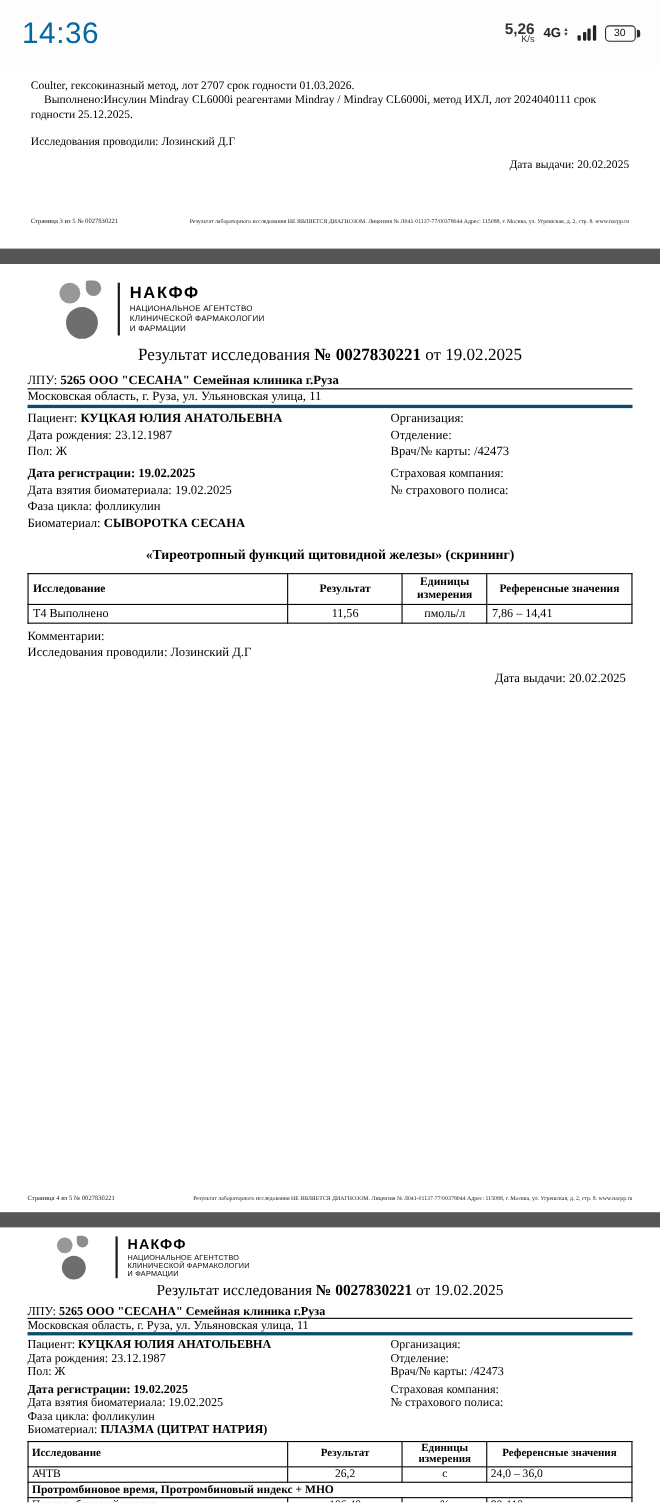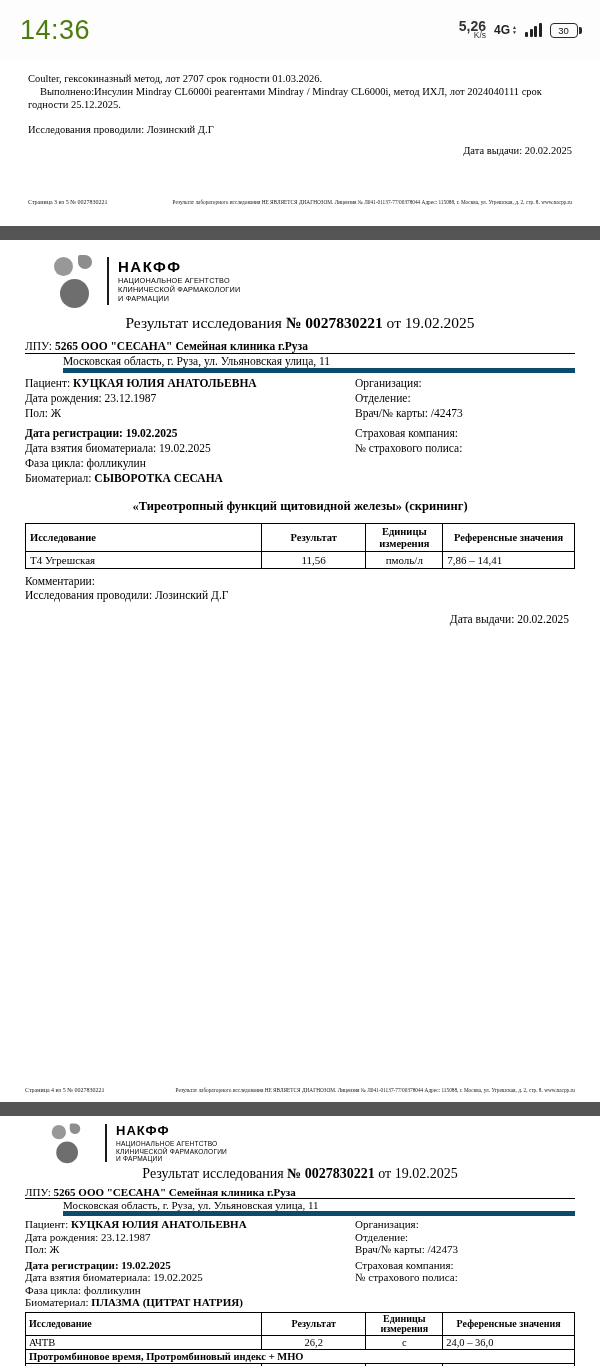--- a/index.html
+++ b/index.html
@@ -3,21 +3,21 @@
 <meta charset="utf-8">
 <style>
   * { margin:0; padding:0; box-sizing:border-box; }
   html,body { width:600px; height:1366px; overflow:hidden; }
   body { background:#fff; font-family:"Liberation Serif","DejaVu Serif",serif; color:#000; }
   .screen { width:600px; height:1366px; display:flex; flex-direction:column; }
 
   
   .status-bar { height:60px; flex:0 0 60px; display:flex; justify-content:space-between; align-items:center;
     padding:0 18px 0 20px; background:#fdfdfd; font-family:"Liberation Sans","DejaVu Sans",sans-serif; }
-  .clock { font-size:27px; color:#4d7c0f; letter-spacing:.5px; }
+  .clock { font-size:27px; color:#0369a1; letter-spacing:.5px; }
   .status-right { display:flex; align-items:center; gap:8px; }
   .net-speed { text-align:right; color:#333; }
   .speed-val { font-size:14px; line-height:10px; font-weight:bold; }
   .speed-unit { font-size:8.5px; line-height:9px; }
   .net-type { display:flex; align-items:center; gap:2px; color:#222; }
   .net-4g { font-size:12px; font-weight:bold; }
   .net-arrows { display:flex; flex-direction:column; font-size:5px; line-height:5.5px; color:#333; }
   .signal-bars { display:flex; align-items:flex-end; gap:1.5px; height:14px; }
   .signal-bars i { width:3px; background:#222; border-radius:1px; display:block; }
   .signal-bars i:nth-child(1){height:5px;} .signal-bars i:nth-child(2){height:8px;}
@@ -52,21 +52,21 @@
   .logo-dot-leaf  { width:14px; height:14px; border-radius:2px 50% 50% 50%; background:#8d8d8d; left:25px; top:1px; }
   .logo-dot-big   { width:29px; height:29px; border-radius:50%; background:#6e6e6e; left:7px; top:25px; }
   .brand-sep { width:2px; height:48px; background:#1a1a1a; margin:0 9px 0 8px; }
   .brand-text { font-family:"Liberation Sans","DejaVu Sans",sans-serif; }
   .brand-name { font-size:15px; font-weight:bold; letter-spacing:1.5px; }
   .brand-sub { font-size:7.3px; line-height:8.8px; margin-top:2px; letter-spacing:.2px; }
 
   .report-title { text-align:center; font-size:15.5px; margin-top:4px; }
   .report-title .num { font-weight:bold; }
   .lpu-row { font-size:11.5px; margin-top:8px; border-bottom:1px solid #000; padding-bottom:1px; }
-  .addr-row { font-size:11.5px; border-bottom:5px solid #0c4a6e; padding:1px 0;margin-left:38px; }
+  .addr-row { font-size:11.5px; border-bottom:3px solid #0c4a6e; padding:1px 0; }
 
   .info-grid { display:grid; grid-template-columns:60% 40%; font-size:11.5px; line-height:15px; margin-top:3px; }
   .info-gap { grid-column:1 / span 2; height:5px; }
   .b { font-weight:bold; }
 
   .section-heading { text-align:center; font-weight:bold; font-size:12.5px; margin-top:13px; }
 
   .results { width:100%; border-collapse:collapse; margin-top:9px; font-size:11px; }
   .results th, .results td { border:1px solid #000; padding:2px 4px; vertical-align:middle; }
   .results th { text-align:center; font-size:10.5px; line-height:11.5px; }
@@ -201,21 +201,21 @@
         <thead>
           <tr>
             <th class="first">Исследование</th>
             <th>Результат</th>
             <th>Единицы измерения</th>
             <th>Референсные значения</th>
           </tr>
         </thead>
         <tbody>
           <tr>
-            <td>Т4 Угрешская</td>
+            <td>Т4 Выполнено</td>
             <td class="c">11,56</td>
             <td class="c">пмоль/л</td>
             <td>7,86 – 14,41</td>
           </tr>
         </tbody>
       </table>
 
       <div class="comments">Комментарии:</div>
       <div class="performed">Исследования проводили: Лозинский Д.Г</div>
       <div class="issue">Дата выдачи: 20.02.2025</div>

